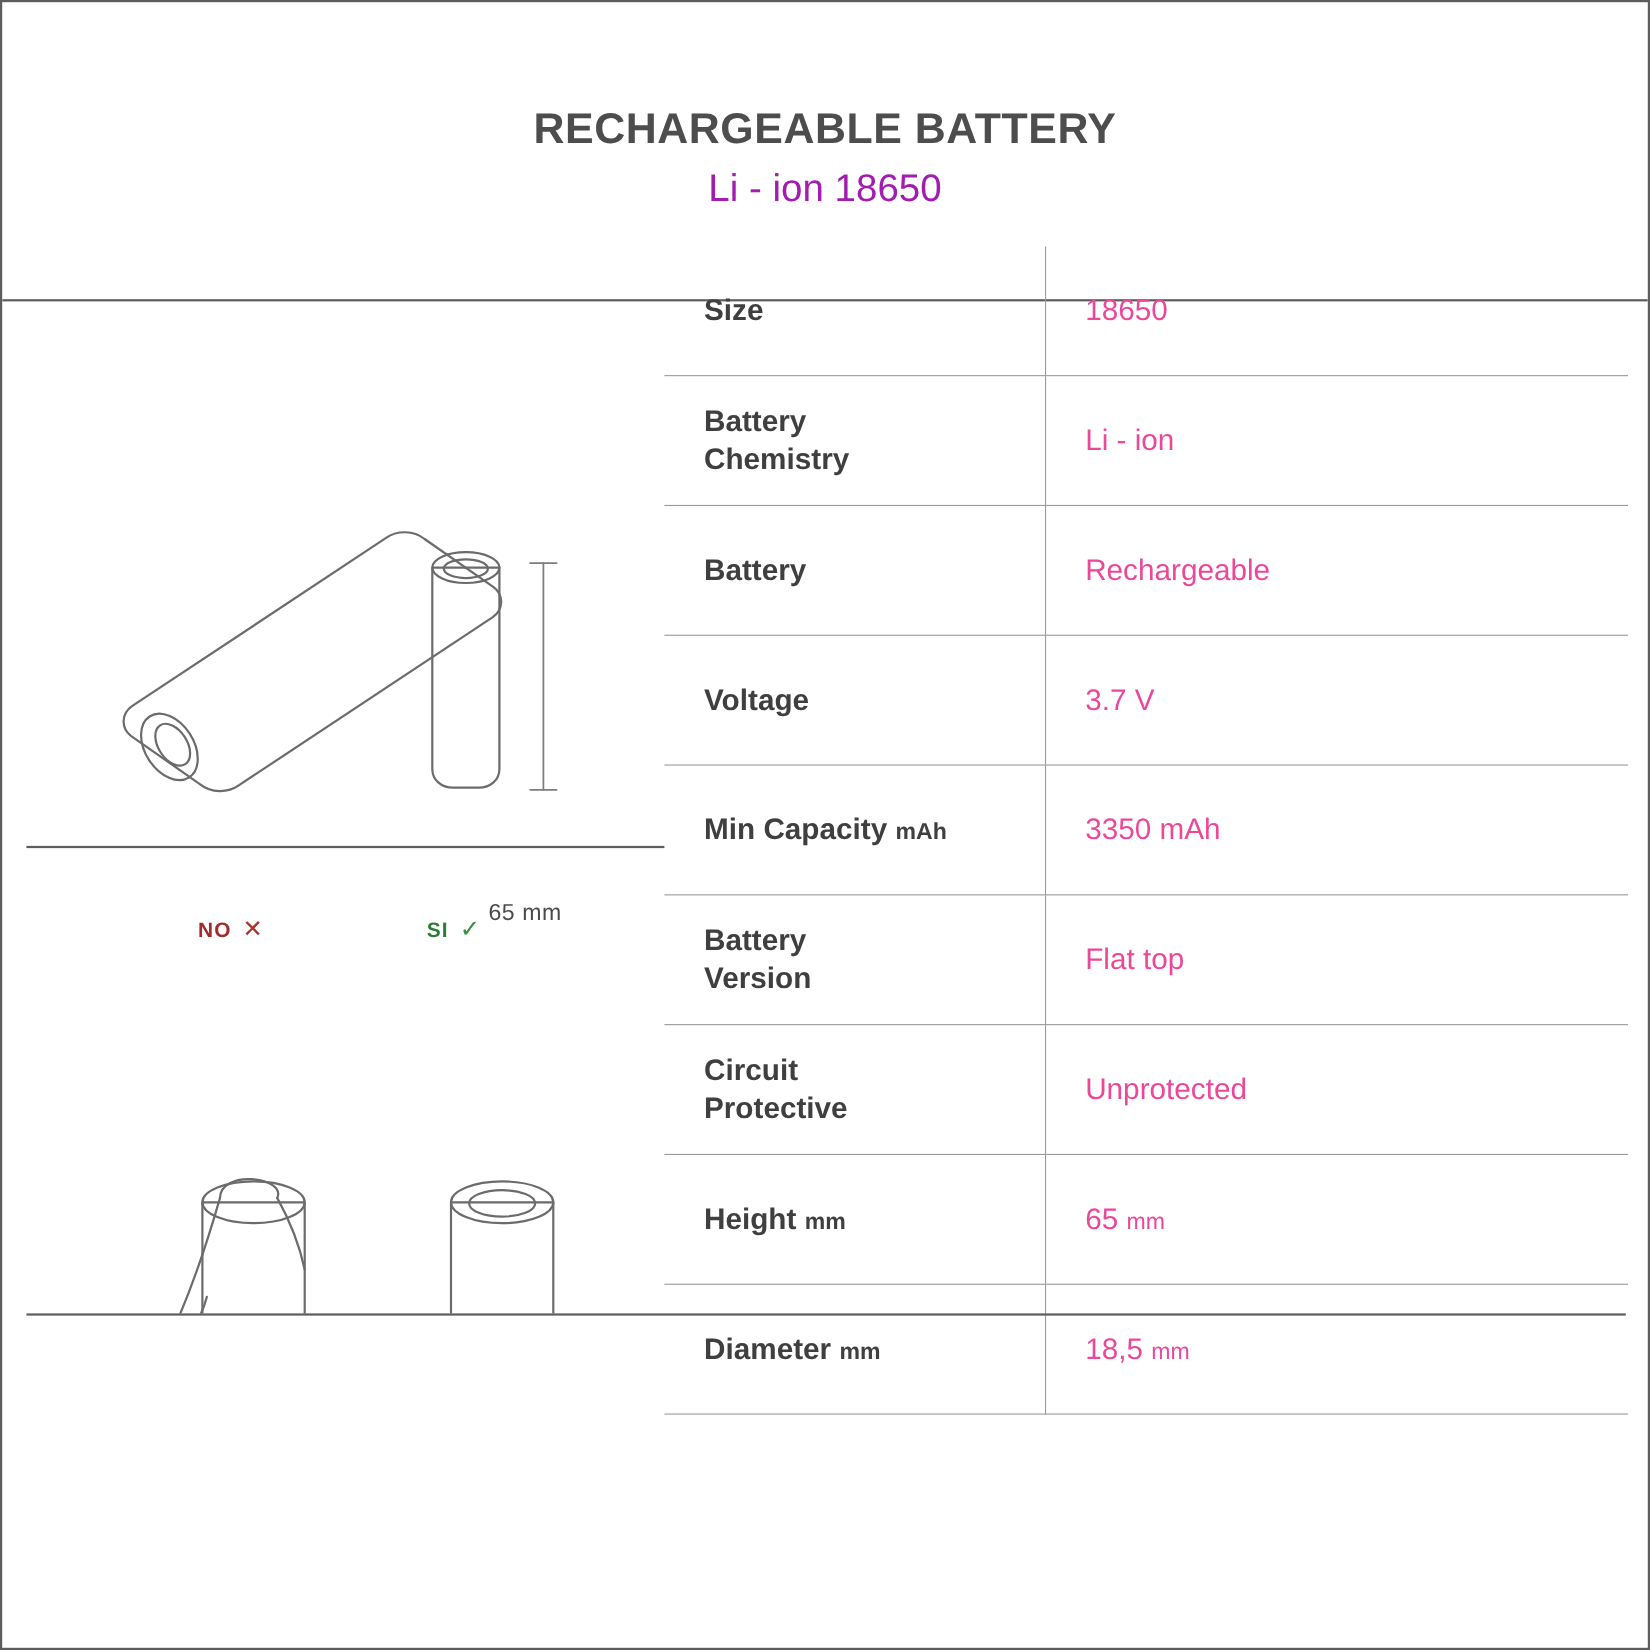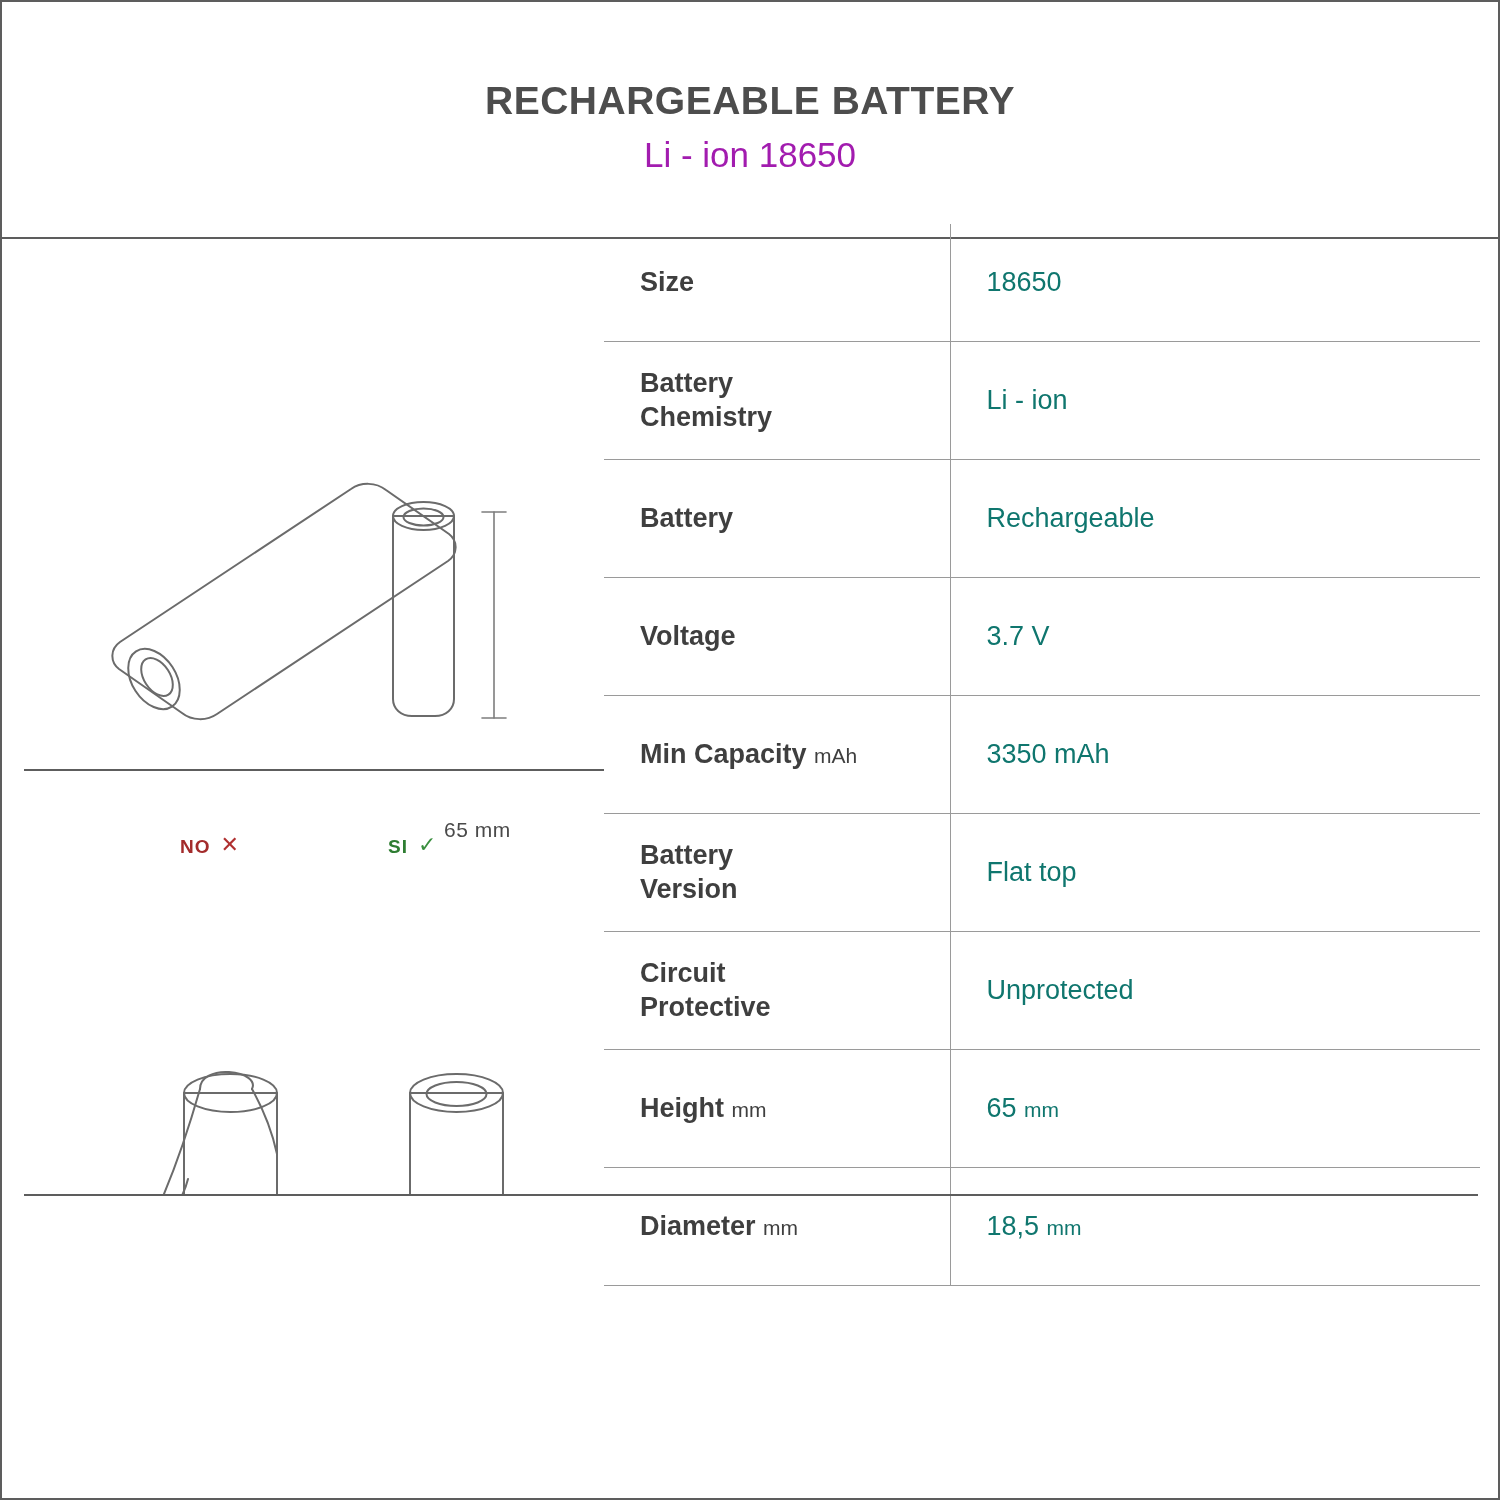--- a/index.html
+++ b/index.html
@@ -20,21 +20,21 @@
     border: 2px solid #5d5d5d;
     overflow: hidden;
   }
 
   
   .header {
     position: absolute;
     left: 0;
     top: 0;
     width: 100%;
-    height: 237px;
+    height: 272px;
     box-sizing: border-box;
     border-bottom: 2px solid #5d5d5d;
     display: flex;
     flex-direction: column;
     align-items: center;
     justify-content: center;
     padding-top: 14px;
   }
   .title {
     font-size: 39px;
@@ -119,28 +119,28 @@
     line-height: 1.25;
   }
   .spec-table tr:first-child td { border-top: none; }
   .spec-table td.k {
     font-weight: bold;
     color: #3f3f3f;
     border-left: none;
   }
   .spec-table td.v {
     font-weight: normal;
-    color: #0f766e;
+    color: #ec4899;
     border-right: none;
   }
   .unit {
     font-size: 21px;
     font-weight: normal;
   }
-  .k .unit { font-weight: normal; }
+  .k .unit { font-weight: bold; }
 
   
   .bottom-rule {
     position: absolute;
     left: 22px;
     top: 1192px;
     width: 1454px;
     border-top: 2px solid #5d5d5d;
   }
 

